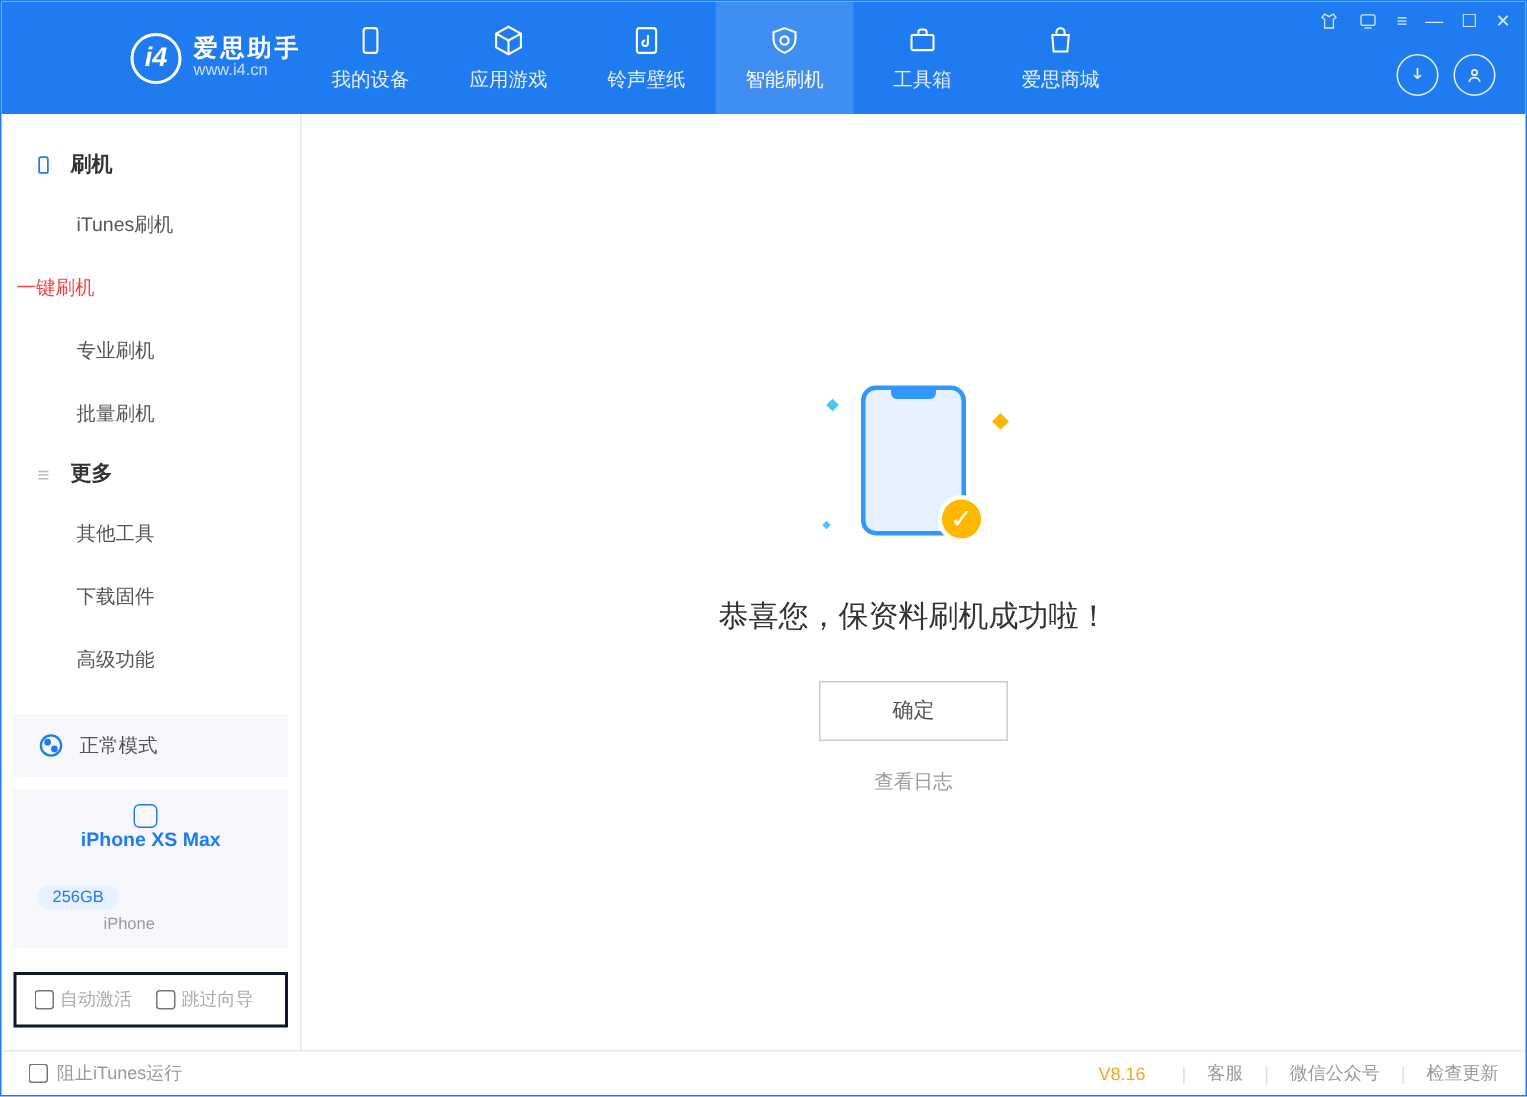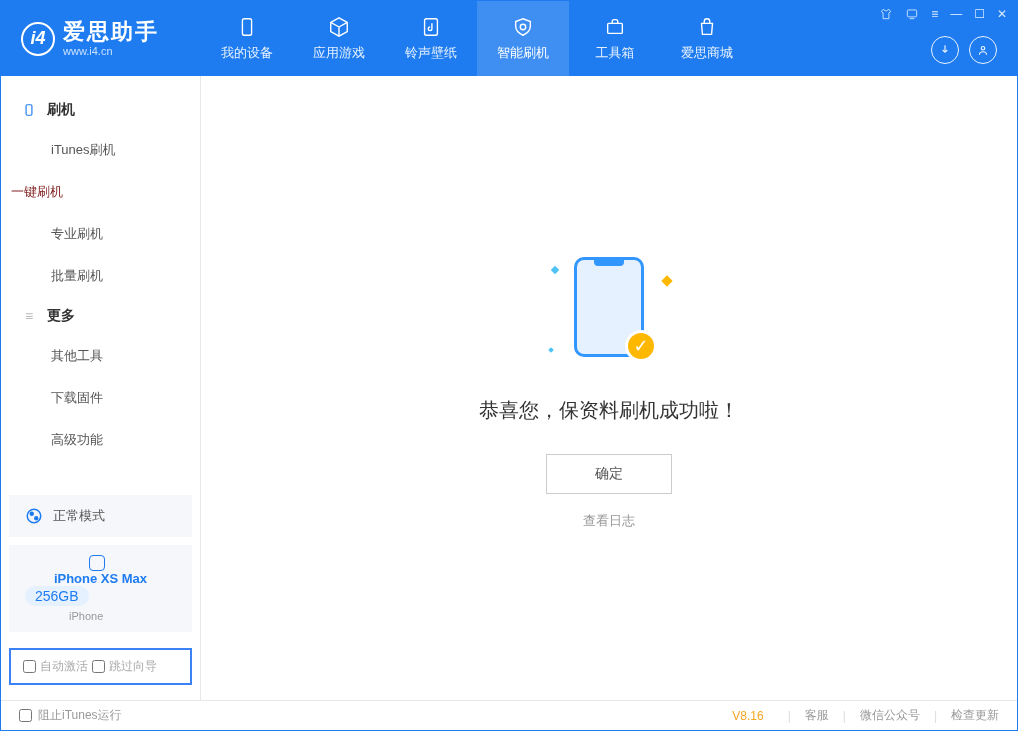--- a/index.html
+++ b/index.html
@@ -1,46 +1,46 @@
 <!DOCTYPE html>
 <html><head>
 <meta charset="utf-8">
 <style>
 * { margin: 0; padding: 0; box-sizing: border-box; font-family: "Microsoft YaHei", Arial, sans-serif; }
 body { background: #fff; width: 1018px; height: 731px; overflow: hidden; border: 1px solid #1e7cf0; }
 .header { height: 75px; background: linear-gradient(to bottom, #1e7cf0, #1e7cf0); color: #fff; display: flex; align-items: center; position: relative; }
-.logo-area { width: 200px; display: flex; align-items: center; padding-left: 20px; }
+.logo-area { width: 200px; display: flex; align-items: center; padding-left: 8px; justify-content: flex-end; }
 .logo-icon { width: 34px; height: 34px; border: 2px solid #fff; border-radius: 50%; display: flex; align-items: center; justify-content: center; font-weight: bold; font-style: italic; font-size: 18px; margin-right: 8px; }
 .logo-text { line-height: 1.1; }
-.logo-text .main { font-size: 22px; font-weight: bold; letter-spacing: 2px; }
+.logo-text .main { font-size: 16px; font-weight: bold; letter-spacing: 2px; }
 .logo-text .sub { font-size: 11px; color: #c7e0ff; }
 .tabs { display: flex; height: 100%; }
 .tab { width: 92px; height: 100%; display: flex; flex-direction: column; align-items: center; justify-content: center; cursor: pointer; font-size: 13px; color: #e6f1ff; }
 .tab.active { background: rgba(255,255,255,0.15); color: #fff; }
 .tab-icon { width: 22px; height: 22px; margin-bottom: 6px; }
 .header-right { position: absolute; right: 0; top: 0; height: 100%; display: flex; flex-direction: column; align-items: flex-end; padding-right: 10px; }
 .win-controls { display: flex; gap: 12px; padding-top: 6px; color: #d8eaff; font-size: 12px; }
 .win-controls span { cursor: pointer; }
 .header-icons { display: flex; gap: 10px; margin-top: 12px; padding-right: 10px; }
 .circle-btn { width: 28px; height: 28px; border: 1.5px solid #fff; border-radius: 50%; display: flex; align-items: center; justify-content: center; cursor: pointer; opacity: 0.9; }
 .body-area { display: flex; height: calc(100% - 75px - 30px); }
 .sidebar { width: 200px; border-right: 1px solid #e8e8e8; padding-top: 15px; position: relative; }
 .side-section-header { display: flex; align-items: center; padding: 10px 20px; font-size: 14px; color: #333; font-weight: bold; }
 .side-section-header .icon { width: 16px; height: 16px; margin-right: 10px; display: flex; align-items: center; justify-content: center; }
 .side-item { padding: 12px 20px 12px 50px; font-size: 13px; color: #555; cursor: pointer; }
-.side-item.active { color: #7f1d1d; padding-left: 10px; }
+.side-item.active { color: #ef4444; padding-left: 10px; }
 .side-bottom { position: absolute; bottom: 7px; left: 0; right: 0; }
 .mode-box { background: #f5f7fa; padding: 12px 16px; display: flex; align-items: center; font-size: 13px; color: #555; margin: 0 8px 8px 8px; }
 .mode-box .micon { width: 18px; height: 18px; margin-right: 10px; }
 .device-box { background: #f5f7fa; padding: 10px 16px; font-size: 13px; margin: 0 8px 8px 8px; }
 .device-box .dname { color: #1e7cf0; font-weight: bold; display: flex; align-items: center; flex-direction: column; }
 .device-box .dname .dicon { width: 16px; height: 16px; border: 1.5px solid #1e7cf0; border-radius: 4px; margin-right: 8px; }
-.device-box .capacity { display: inline-block; background: #e6f1ff; color: #1e7cf0; font-size: 14px; padding: 2px 10px; border-radius: 10px; margin-top: 0; }
+.device-box .capacity { display: inline-block; background: #e6f1ff; color: #1e7cf0; font-size: 11px; padding: 2px 10px; border-radius: 10px; margin-top: 23px; }
 .device-box .dtype { color: #999; font-size: 11px; margin-top: 4px; padding-left: 44px; }
-.checkbox-row { border: 2px solid #3b82f6; padding: 8px 12px; margin: 16px 8px 8px 8px; display: flex; gap: 4px; font-size: 12px; color: #aaa; }
+.checkbox-row { border: 2px solid #0f172a; padding: 8px 12px; margin: 16px 8px 8px 8px; display: flex; gap: 16px; font-size: 12px; color: #aaa; }
 .checkbox-row label { display: flex; align-items: center; gap: 4px; cursor: pointer; }
 .checkbox-row input { width: 13px; height: 13px; }
 .main { flex: 1; display: flex; flex-direction: column; align-items: center; justify-content: center; }
 .phone-illustration { width: 84px; height: 120px; position: relative; margin-bottom: 30px; }
 .phone-body { width: 70px; height: 100px; border: 3px solid #3296ff; border-radius: 10px; background: #e6f1ff; position: absolute; top: 10px; left: 7px; }
 .phone-notch { width: 30px; height: 6px; background: #3296ff; border-radius: 0 0 4px 4px; position: absolute; top: 13px; left: 27px; }
 .phone-check { width: 32px; height: 32px; background: #ffb800; border-radius: 50%; border: 3px solid #fff; position: absolute; bottom: 5px; right: -6px; display: flex; align-items: center; justify-content: center; color: #fff; font-size: 18px; }
 .sparkle { position: absolute; width: 6px; height: 6px; background: #4fc3f7; transform: rotate(45deg); }
 .sparkle.s1 { top: 20px; left: -15px; }
 .sparkle.s2 { top: 30px; right: -20px; width: 8px; height: 8px; background: #ffb800; }

